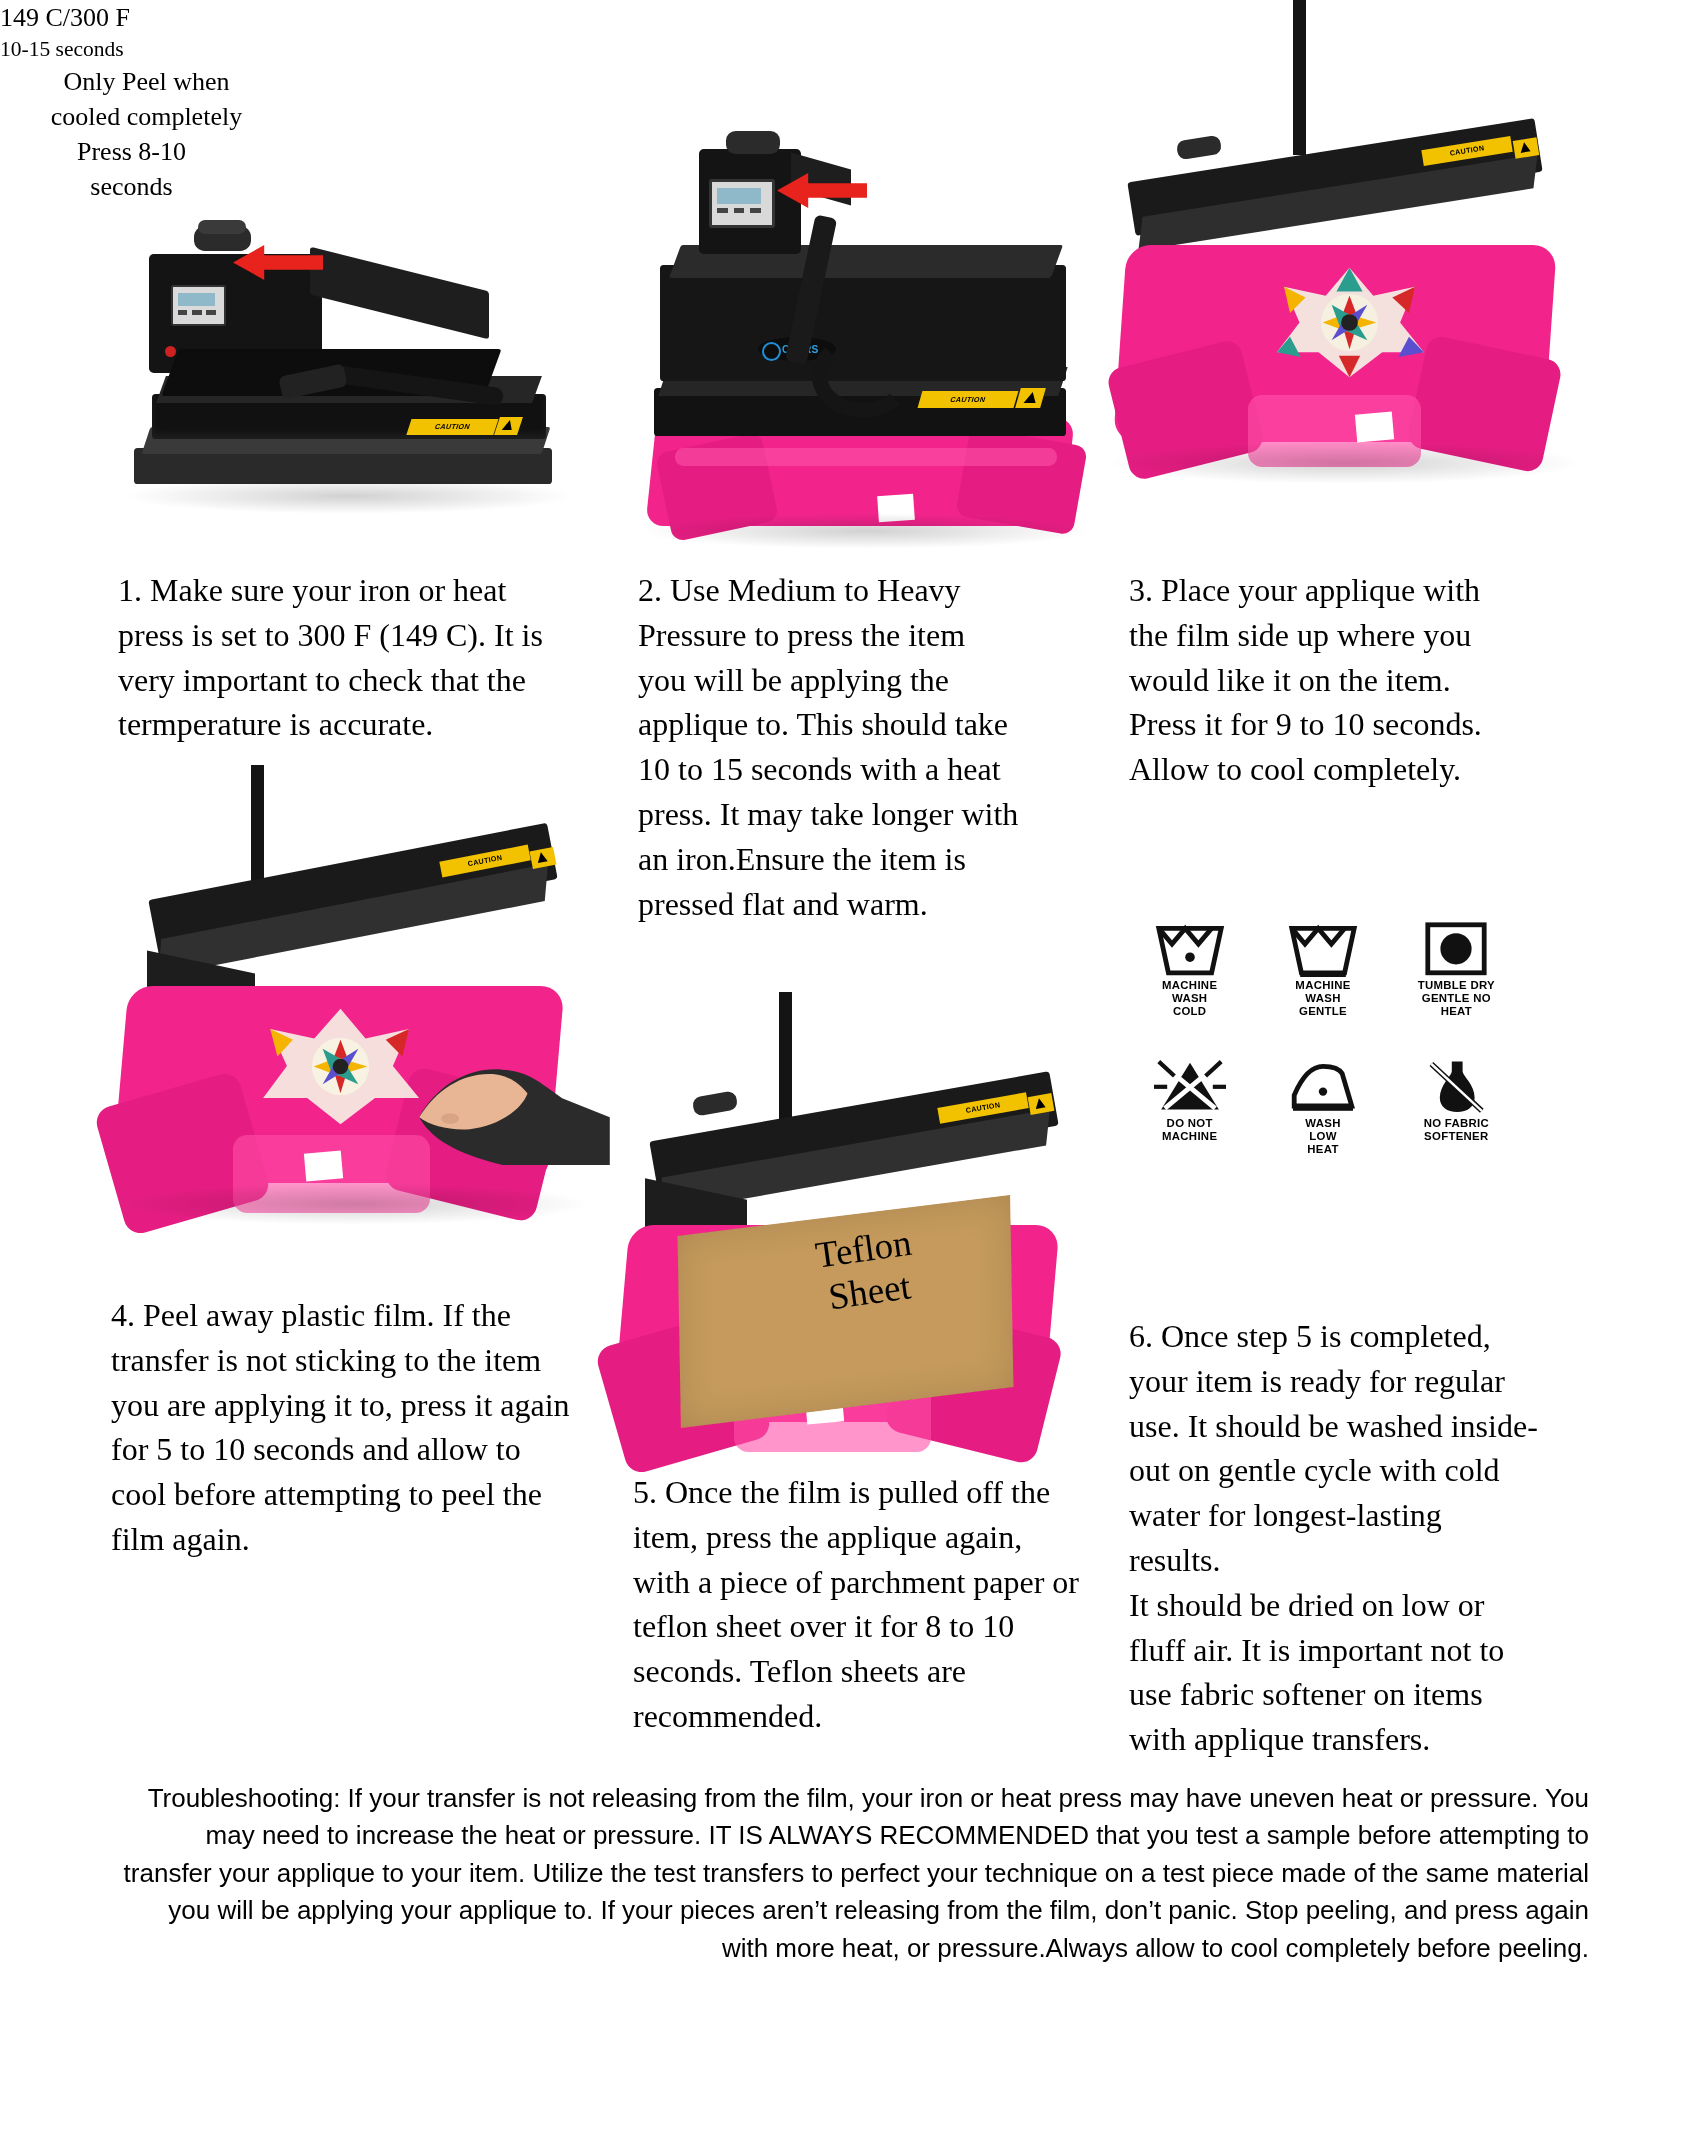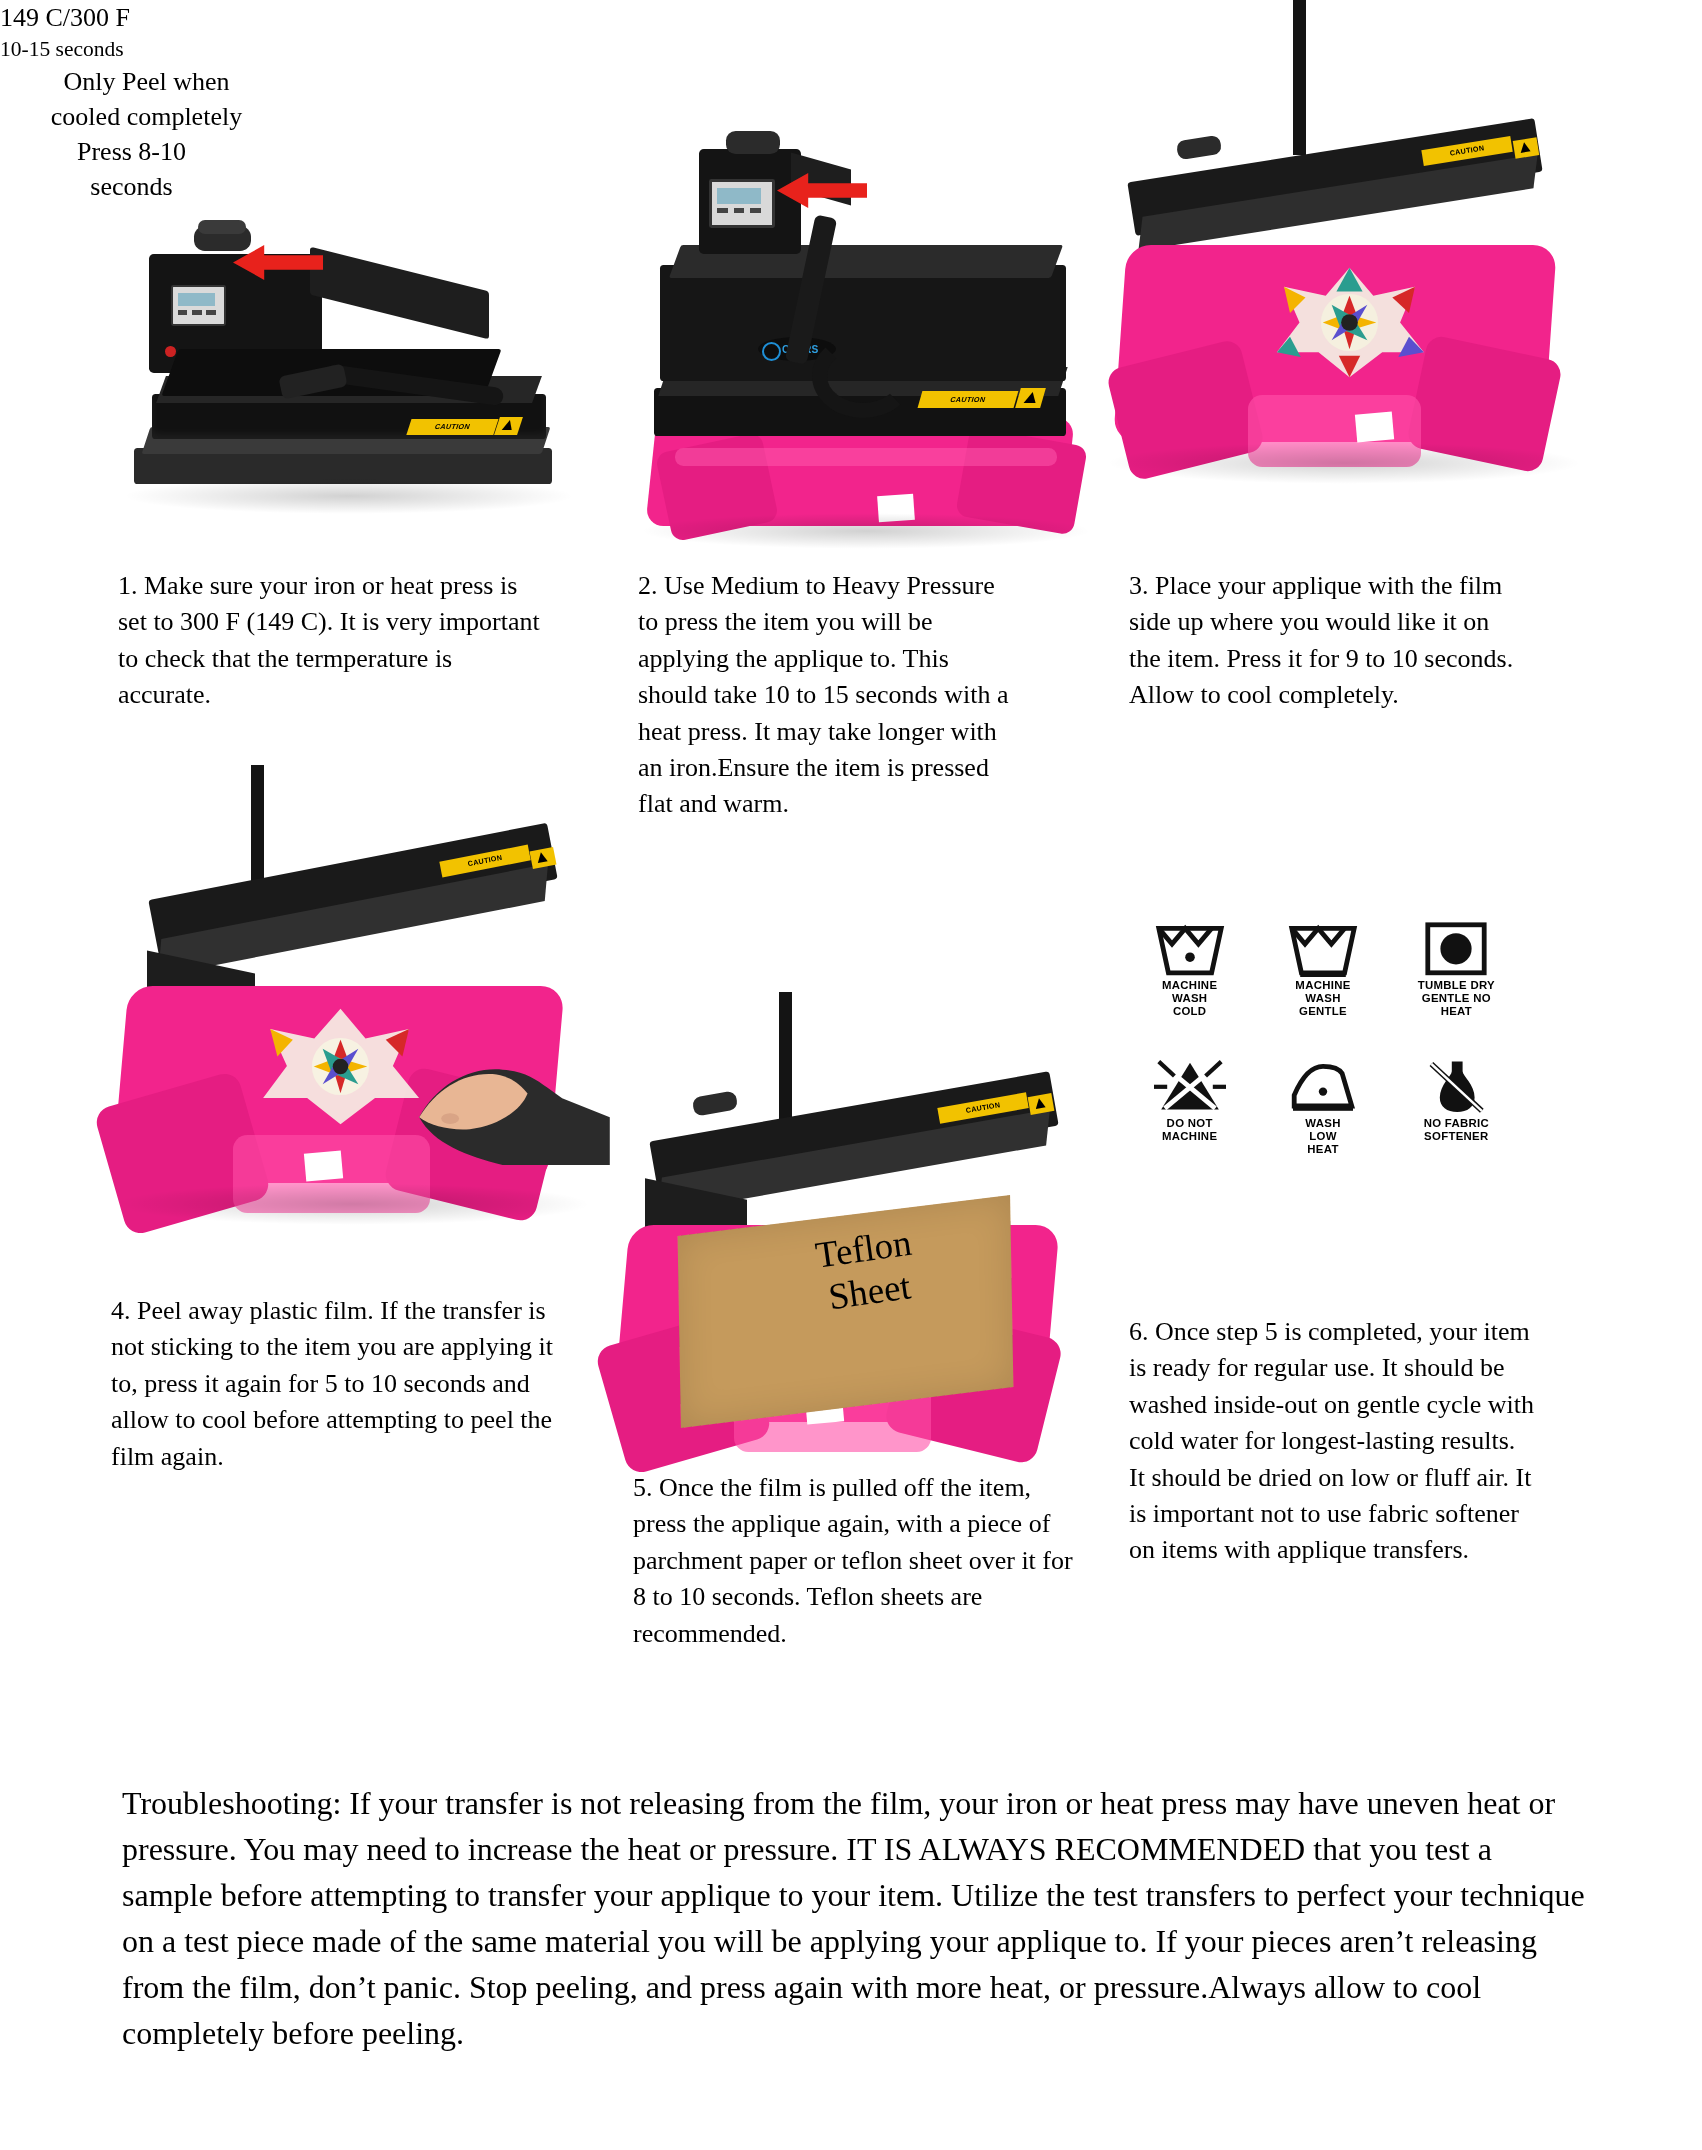--- a/index.html
+++ b/index.html
@@ -18,21 +18,21 @@
 
   .page {
     position: relative;
     width: 1703px;
     height: 2151px;
   }
 
   
   .caption {
     font-family: "Liberation Serif", serif;
-    font-size: 26px;
+    font-size: 32px;
     line-height: 1.40;
     color: #000;
     white-space: pre-line;
   }
   .annot {
     font-family: "Liberation Serif", serif;
     font-size: 26px;
     line-height: 1.35;
     color: #000;
     white-space: pre-line;
@@ -77,24 +77,25 @@
     font-size: 11.4px;
     letter-spacing: 0.3px;
     line-height: 1.15;
     text-align: center;
     white-space: pre-line;
   }
 
   
   .troubleshoot {
     position: absolute;
-    font-family: Liberation Serif, serif;
-    font-size: 32px;
+    font-family: Liberation Sans, sans-serif;
+    font-size: 26px;
     line-height: 1.44;
     white-space: pre-line;
+    text-align: right;
   }
 
   
   .teflon-text {
     position: absolute;
     font-family: "Liberation Serif", serif;
     font-size: 37px;
     line-height: 1.15;
     text-align: center;
     transform: rotate(-8deg);

